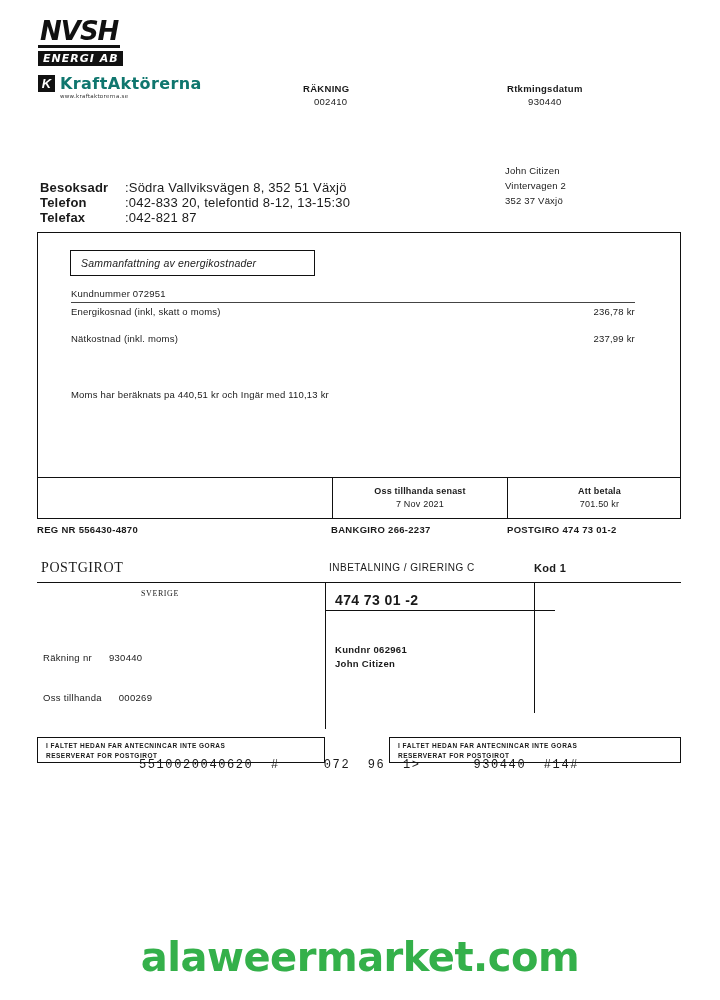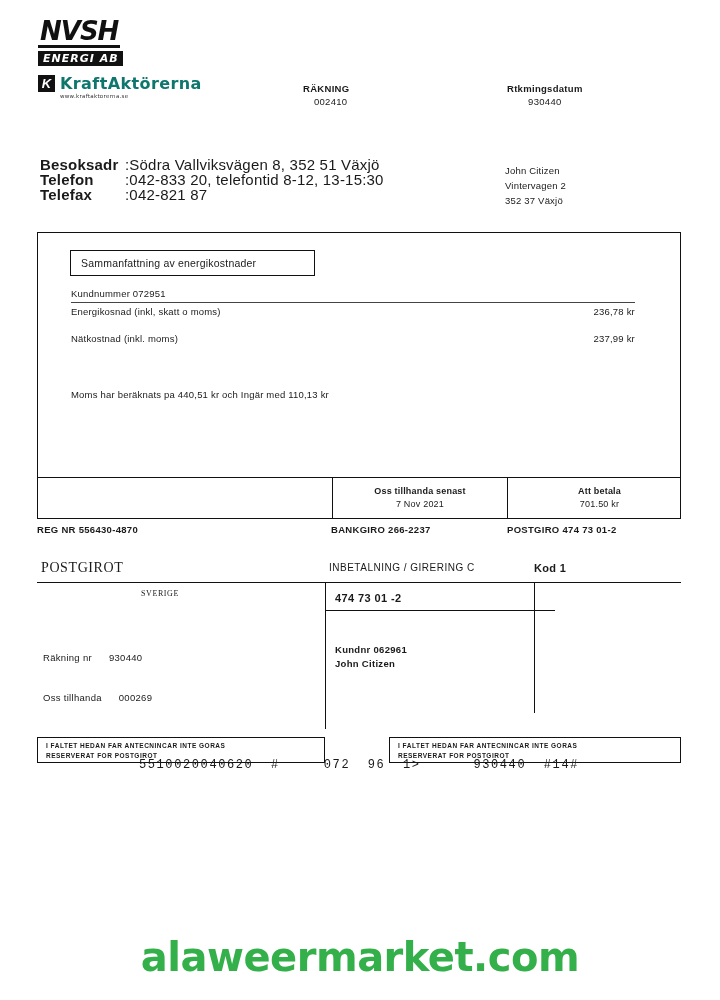--- a/index.html
+++ b/index.html
@@ -109,22 +109,22 @@
     padding-left: 9px;
   }
   #hdr-rakning { left: 303px; top: 82px; }
   #hdr-datum   { left: 507px; top: 82px; }
   #hdr-datum .hdr-value { padding-left: 0; }
 
   
   .contact {
     position: absolute;
     left: 40px;
-    top: 157px;
-    font-size: 15px;
+    top: 180px;
+    font-size: 13px;
     line-height: 15px;
   }
   .contact-row { display: flex; }
   .contact-key {
     width: 85px;
     font-weight: bold;
     letter-spacing: 0.2px;
   }
   .contact-val { letter-spacing: 0.2px; }
 
@@ -152,20 +152,21 @@
     left: 32px;
     top: 17px;
     width: 245px;
     height: 26px;
     border: 1.5px solid #111;
     box-sizing: border-box;
     font-size: 10.5px;
     line-height: 24px;
     padding-left: 10px;
     letter-spacing: 0.2px;
+    font-style: italic;
   }
   .kundnummer {
     position: absolute;
     left: 33px;
     top: 55px;
     width: 564px;
     font-size: 9.5px;
     letter-spacing: 0.2px;
     padding-bottom: 3px;
     border-bottom: 1px solid #444;
@@ -289,21 +290,21 @@
   #giro-vline-1 { left: 288px; height: 146px; }
   #giro-vline-2 { left: 497px; height: 130px; }
   .giro-acct-box {
     position: absolute;
     left: 288px;
     top: 0;
     width: 230px;
     height: 28px;
     border-bottom: 1.2px solid #111;
     box-sizing: border-box;
-    font-size: 11px;
+    font-size: 14px;
     font-weight: bold;
     letter-spacing: 0.4px;
     padding: 9px 0 12px 10px;
   }
   .giro-left-lines {
     position: absolute;
     left: 6px;
     top: 55px;
     font-size: 9.5px;
     letter-spacing: 0.3px;

